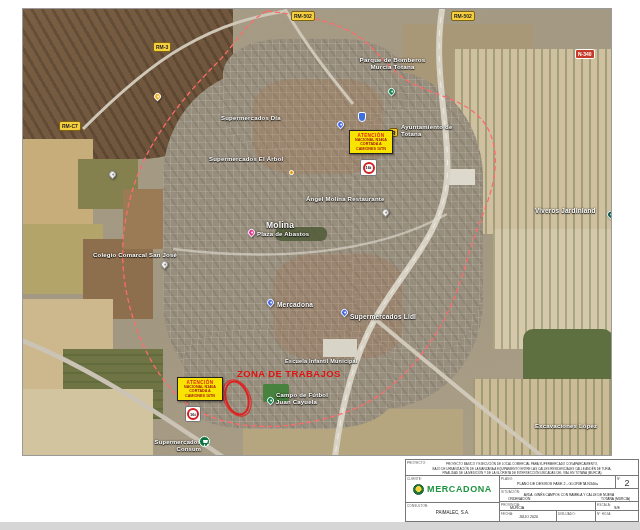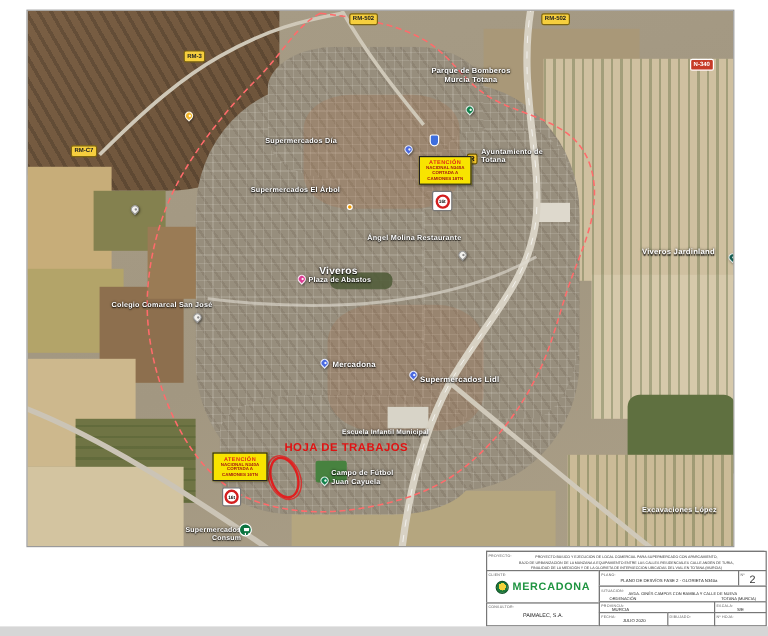--- a/index.html
+++ b/index.html
@@ -117,21 +117,21 @@
     </svg>
 
     <div id="anno" style="position:absolute;left:0;top:0;width:590px;height:448px">
         <div class="map-label" style="left: 322px; top: 47px; font-size: 6.2px; width: 95px; text-align: center;">Parque de Bomberos
 Murcia Totana</div>
         <div class="map-label" style="left: 198px; top: 106px; font-size: 6px;">Supermercados Día</div>
         <div class="map-label" style="left: 186px; top: 147px; font-size: 6px;">Supermercados El Árbol</div>
         <div class="map-label" style="left: 378px; top: 115px; font-size: 6px; width: 68px;">Ayuntamiento de Totana</div>
         <div class="map-label" style="left: 283px; top: 187px; font-size: 6px;">Ángel Molina Restaurante</div>
         <div class="map-label" style="left: 512px; top: 198px; font-size: 6.4px;">Viveros Jardinland</div>
-        <div class="map-label" style="left: 243px; top: 212px; font-size: 8.5px;">Viveros</div>
+        <div class="map-label" style="left: 243px; top: 212px; font-size: 8.5px;">Molina</div>
         <div class="map-label" style="left: 234px; top: 222px; font-size: 6px;">Plaza de Abastos</div>
         <div class="map-label" style="left: 70px; top: 243px; font-size: 6px;">Colegio Comarcal San José</div>
         <div class="map-label" style="left: 254px; top: 292px; font-size: 6.5px;">Mercadona</div>
         <div class="map-label" style="left: 327px; top: 304px; font-size: 6.5px;">Supermercados Lidl</div>
         <div class="map-label" style="left: 262px; top: 349px; font-size: 5.5px;">Escuela Infantil Municipal</div>
         <div class="map-label" style="left: 253px; top: 383px; font-size: 6px; width: 62px;">Campo de Fútbol
 Juan Cayuela</div>
         <div class="map-label" style="left: 106px; top: 430px; font-size: 5.8px; width: 72px; text-align: right;">Supermercados Consum</div>
         <div class="map-label" style="left: 512px; top: 414px; font-size: 6px;">Excavaciones López</div>
         <div class="pin green-pin" style="left: 365px; top: 79px;"></div>
@@ -165,21 +165,21 @@
         </div>
         <div class="warn-box" style="left: 154px; top: 368px; width: 46px; background: rgb(248, 228, 0);">
           <div class="warn-head" style="color: rgb(224, 36, 24);">ATENCIÓN</div>
           <div class="warn-line" style="color: rgb(166, 27, 18);">NACIONAL N340A</div>
           <div class="warn-line" style="color: rgb(166, 27, 18);">CORTADA A</div>
           <div class="warn-line" style="color: rgb(166, 27, 18);">CAMIONES 16TN</div>
         </div>
         <div class="sign-16t" style="left: 162px; top: 397px; width: 16px; height: 16px;">
           <div class="sign-ring" style="border-color: rgb(211, 31, 31);">16t</div>
         </div>
-        <div class="work-label" style="left: 214px; top: 359px; font-size: 9.5px; color: rgb(224, 19, 19);">HOJA DE TRABAJOS</div>
+        <div class="work-label" style="left: 214px; top: 359px; font-size: 9.5px; color: rgb(224, 19, 19);">ZONA DE TRABAJOS</div>
       </div>
   </div>
 
   <div class="tblock">
     <div class="cell" style="left:-1px;top:-1px;width:234px;height:17px">
       <span class="clabel">PROYECTO:</span>
       <div class="tb-desc">
         <div>PROYECTO BÁSICO Y EJECUCIÓN DE LOCAL COMERCIAL PARA SUPERMERCADO CON APARCAMIENTO,</div>
         <div>BAJO DE URBANIZACIÓN DE LA MANZANA A EQUIPAMIENTO ENTRE LAS CALLES RESIDENCIALES CALLE ANDÉN DE TURIA,</div>
         <div>FINALIDAD DE LA MEDICIÓN Y DE LA GLORIETA DE INTERSECCIÓN UBICADAS DEL VIAL EN TOTANA (MURCIA)</div>

